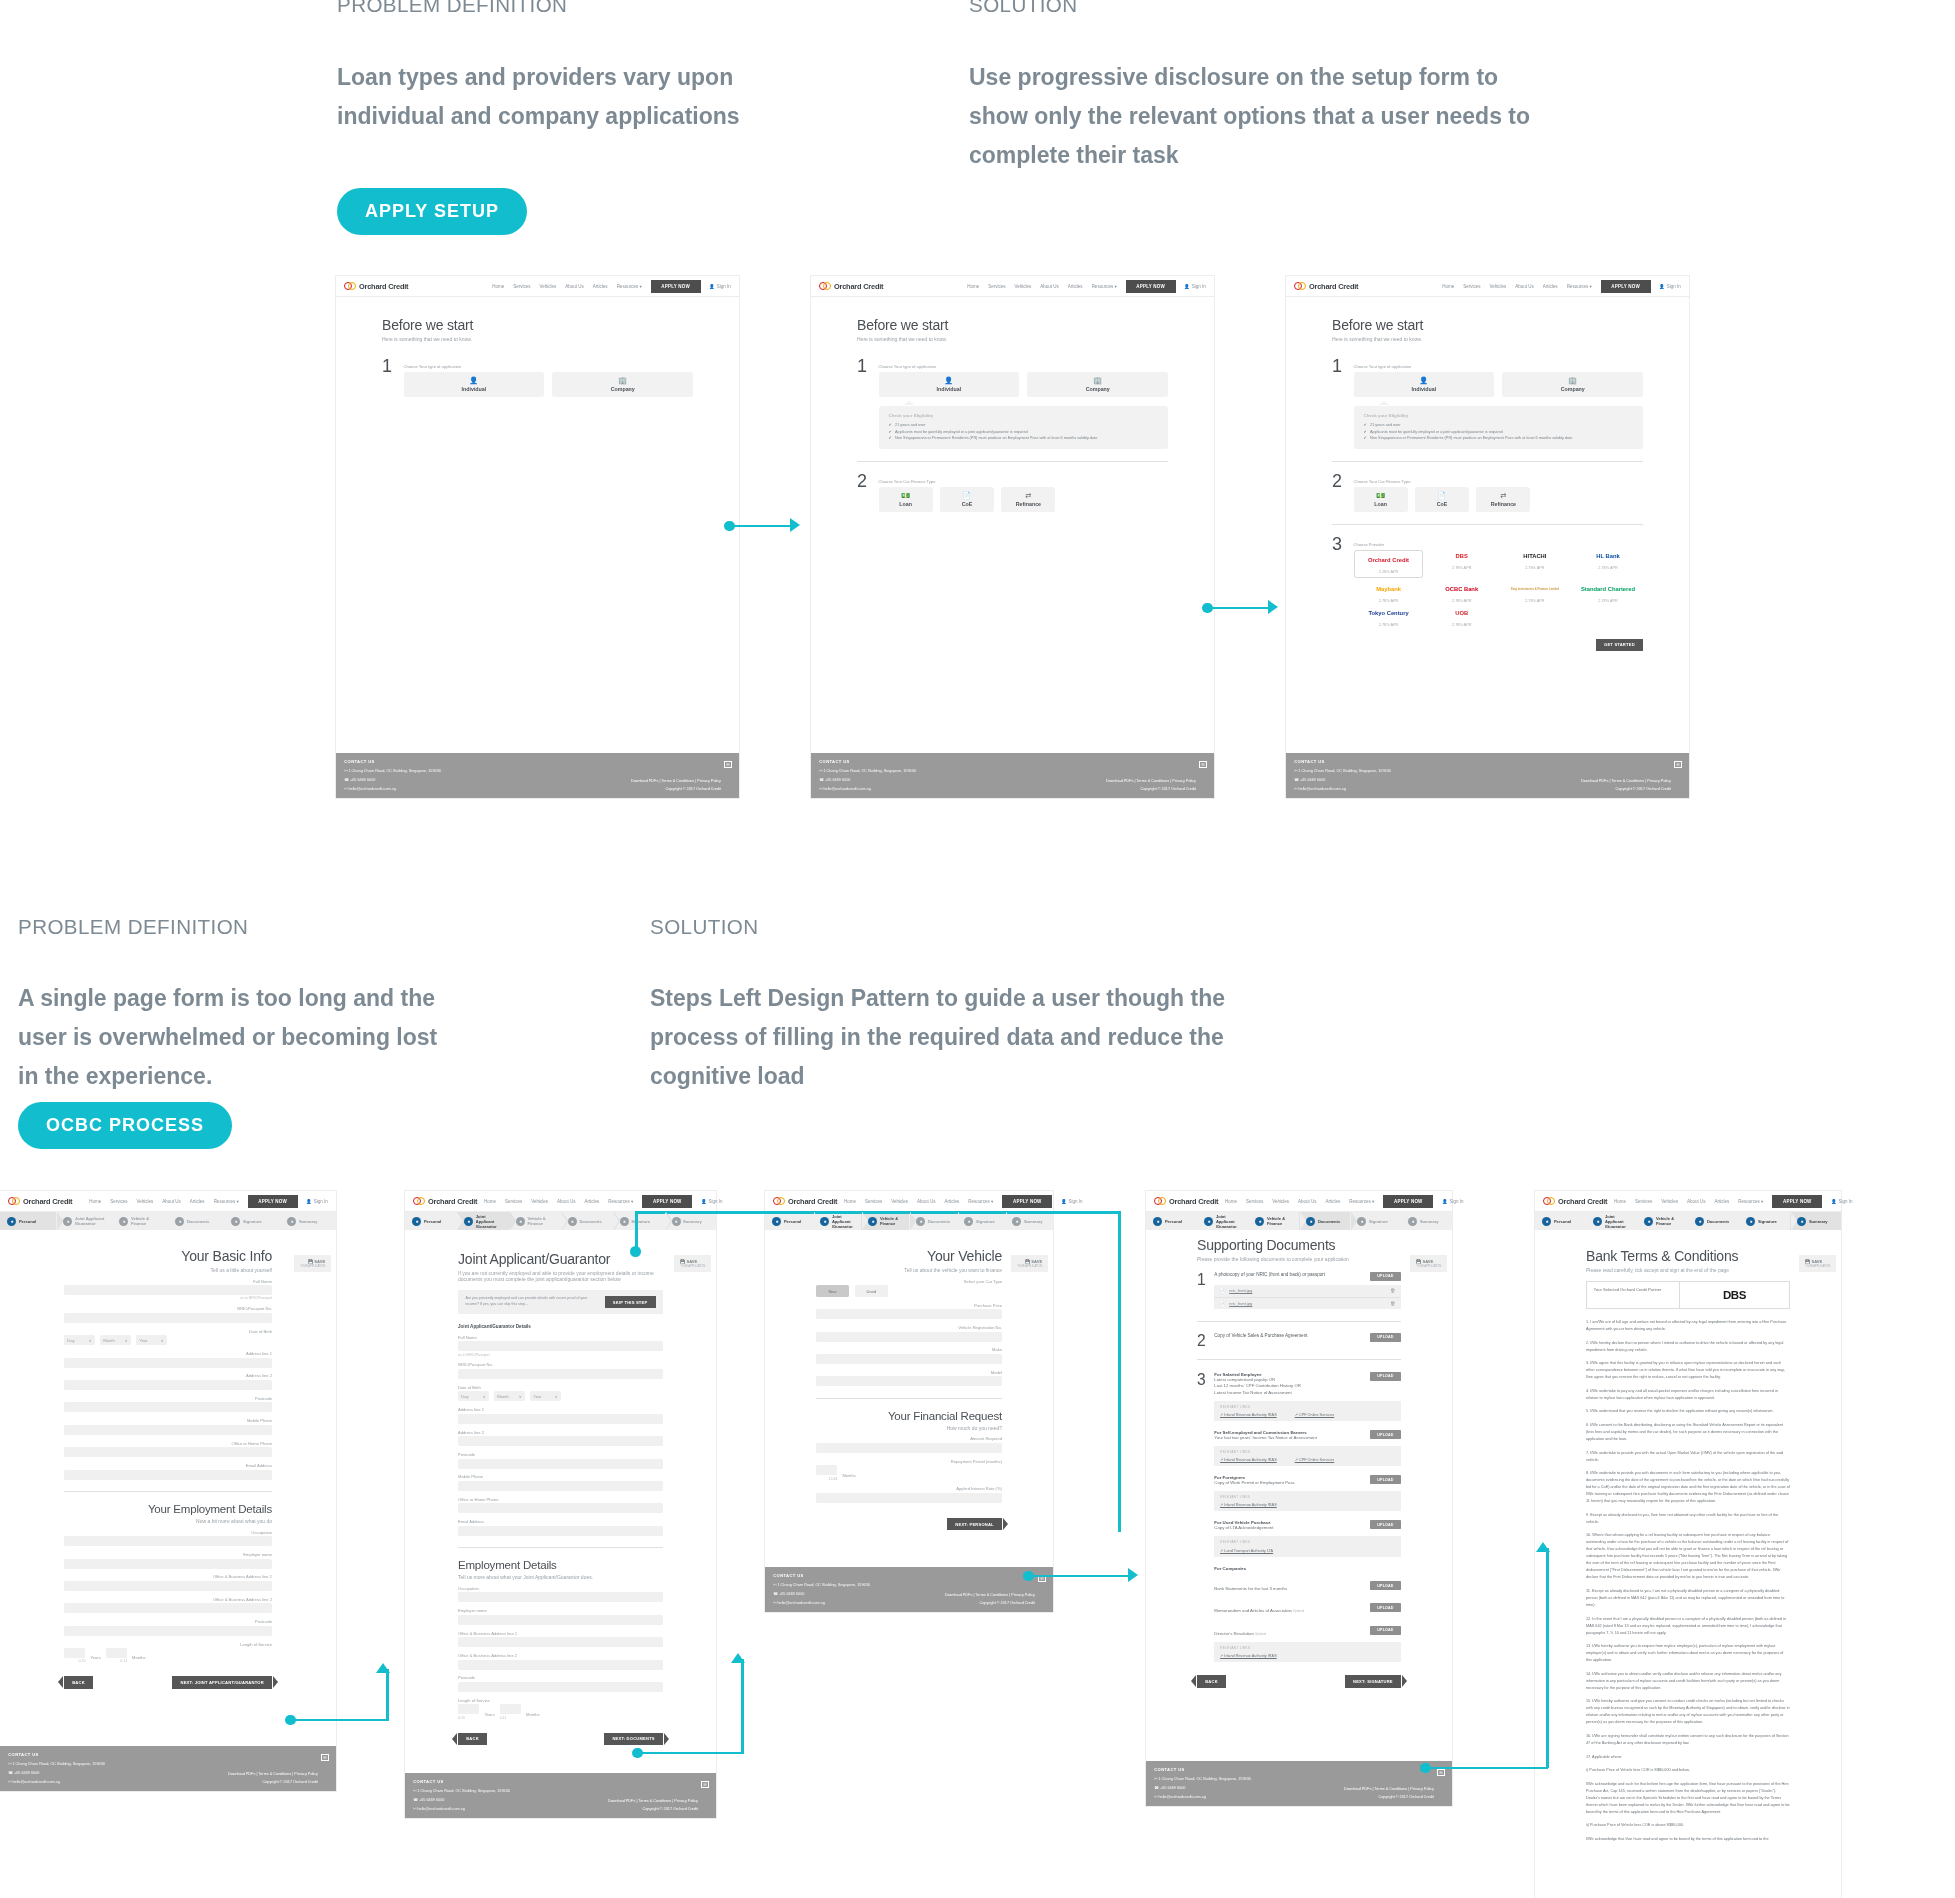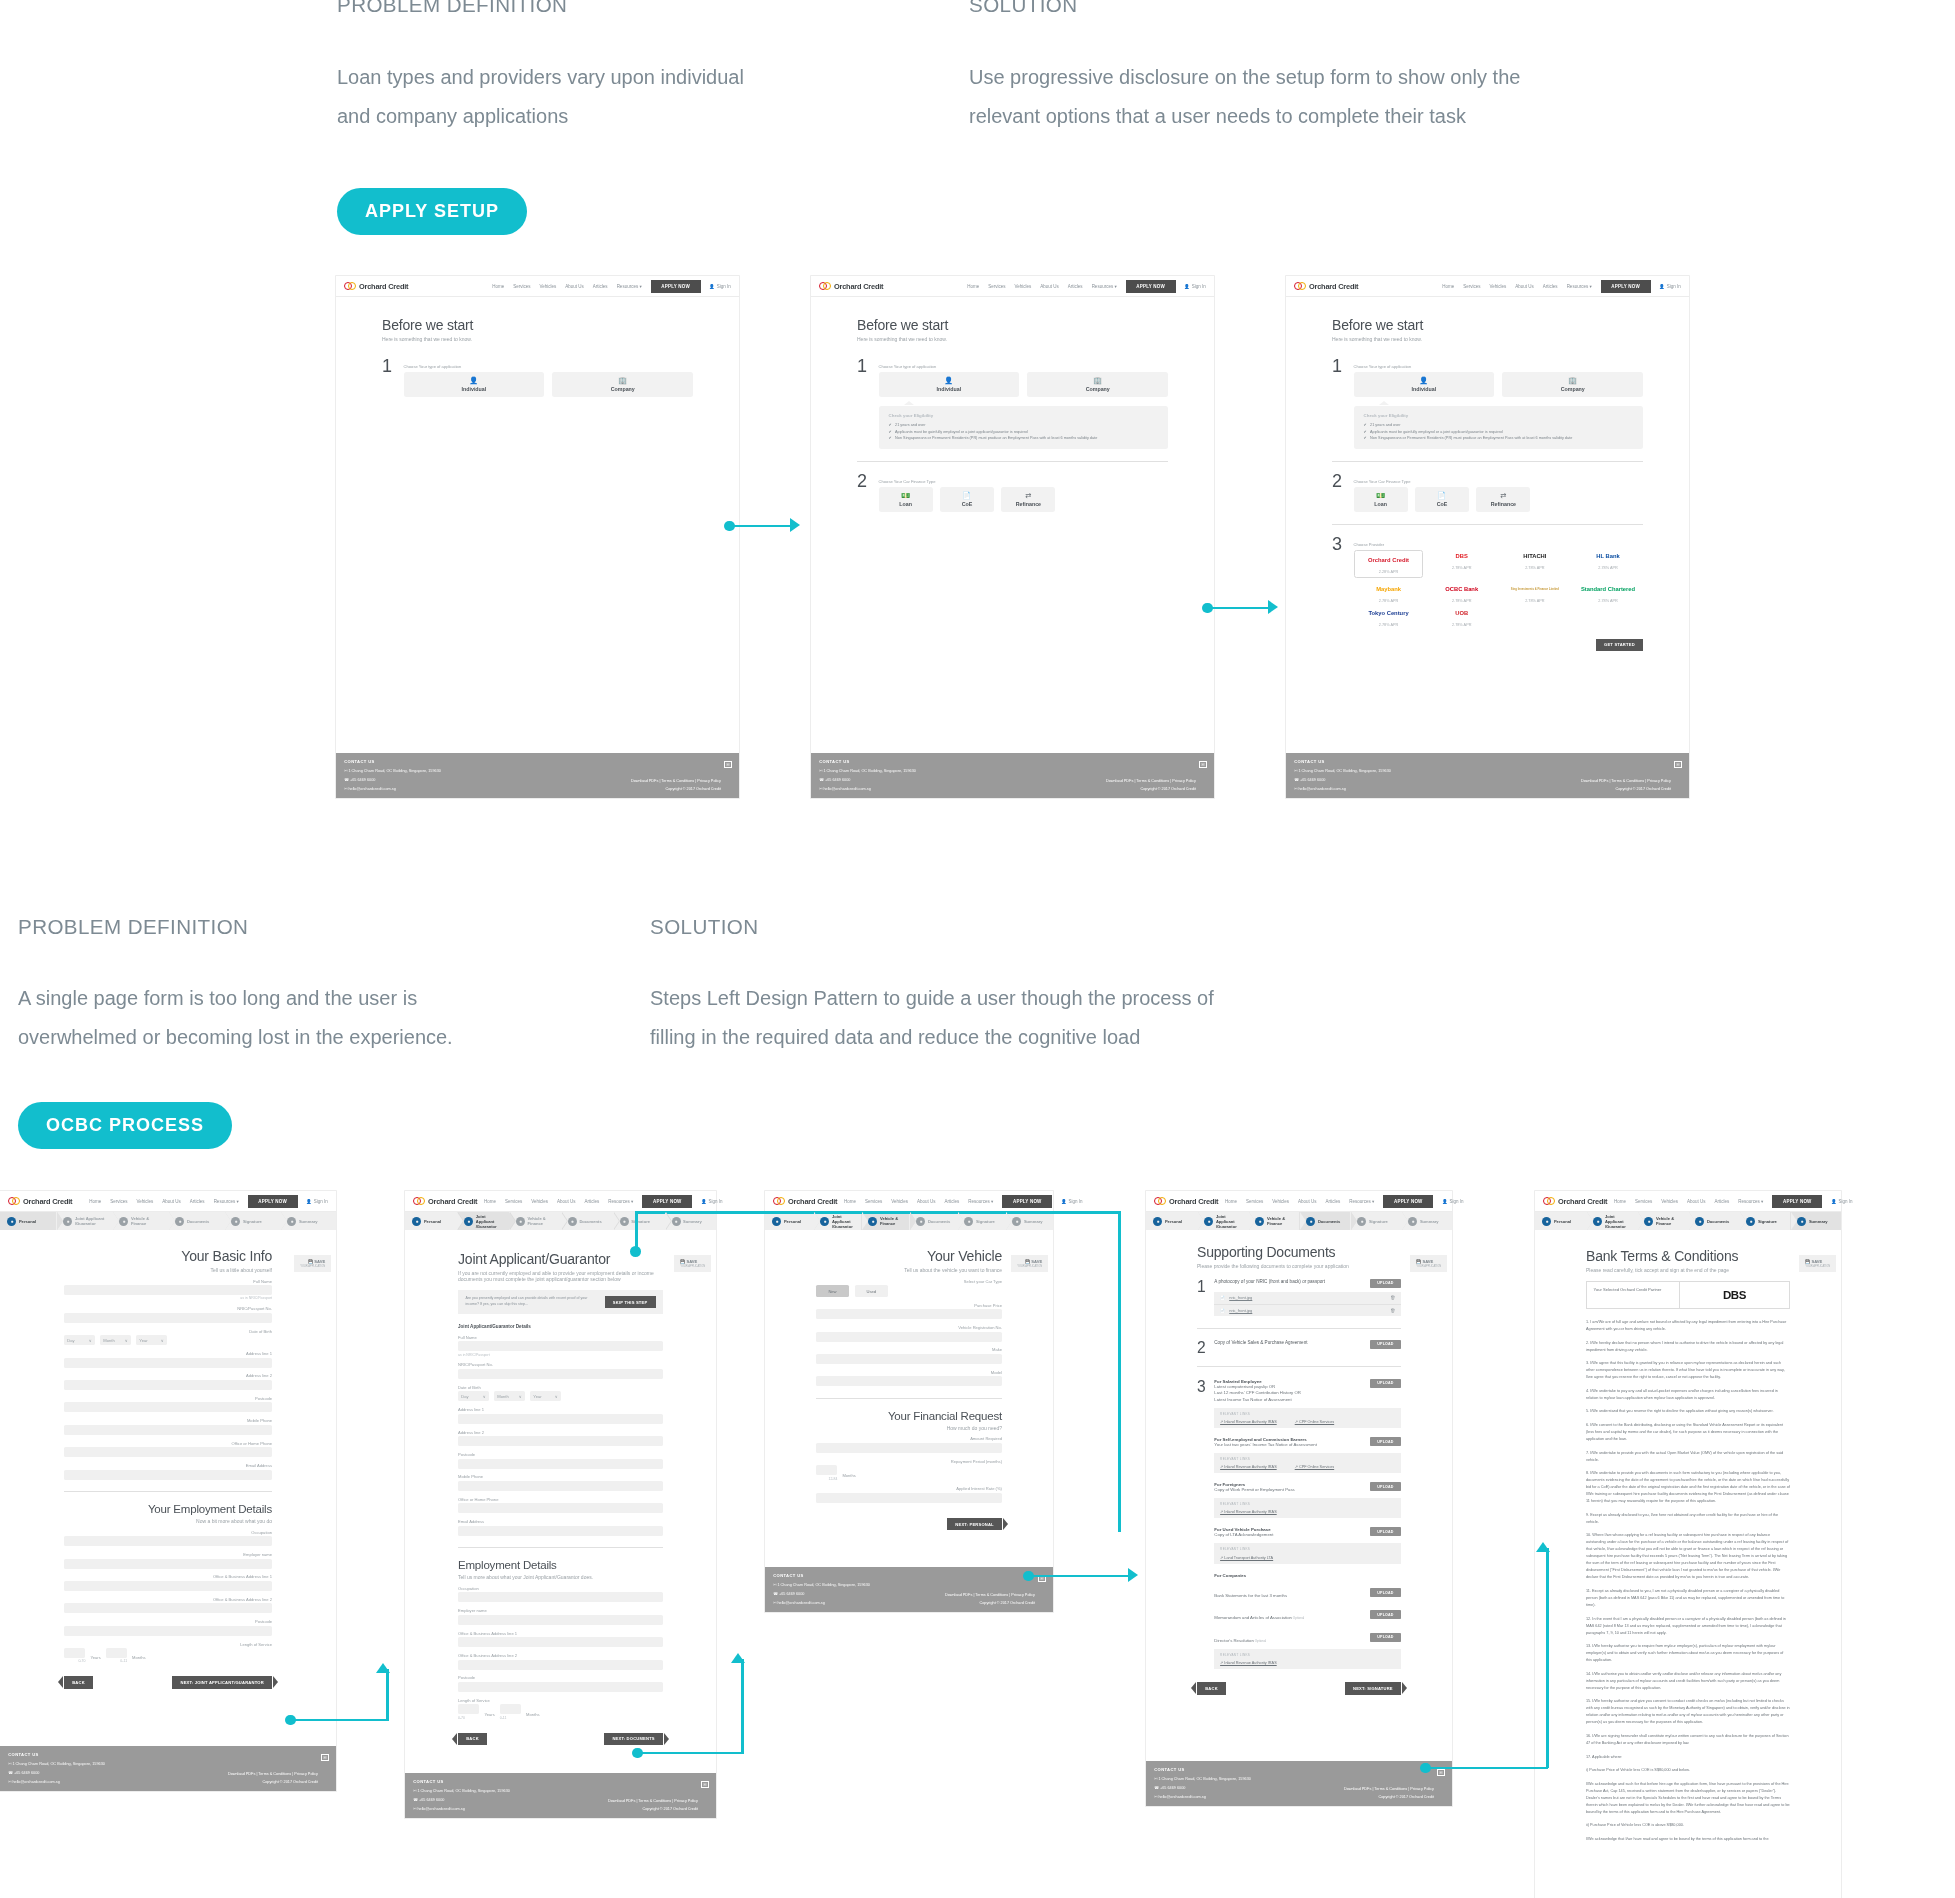--- a/index.html
+++ b/index.html
@@ -8,21 +8,21 @@
     background: #ffffff;
     font-family: "Liberation Sans", sans-serif;
     color: #6b7780;
     position: relative;
     overflow: hidden;
   }
   .sec-label {
     font-size: 20.6px; letter-spacing: 0.4px; color: #7d8a93; font-weight: 400;
   }
   .sec-body {
-    font-size: 20px; line-height: 39px; color: #7d8a93; font-weight: 400;
+    font-size: 23px; line-height: 39px; color: #7d8a93; font-weight: 700;
   }
   .pill {
     display:inline-flex; align-items:center; justify-content:center;
     background:#12becd; color:#fff; border-radius:25px;
     font-weight:bold; font-size:18px; letter-spacing:1px;
     padding: 13px 28px;
   }
   
   .mock { position:absolute; background:#fff; box-shadow:0 0 0 0.8px #e9e9e9; }
   .mock .topbar {
@@ -971,21 +971,21 @@
       </div>
       <div class="step">
         <div class="dot">●</div>
         <div class="lbl">Signature</div>
       </div>
       <div class="step">
         <div class="dot">●</div>
         <div class="lbl">Summary</div>
       </div>
     </div>
-    <div class="page" style="padding: 14px 51px 10px; flex: 1 1 0%; position: relative;">
+    <div class="page" style="padding: 7px 51px 10px; flex: 1 1 0%; position: relative;">
       <div class="savebox" style="top: 25px;">
         <div class="t1">💾 SAVE</div>
         <div class="t2">YOUR APPLICATION</div>
       </div>
       <div class="h1">Supporting Documents</div>
       <div class="h1s">Please provide the following documents to complete your application</div>
       <div class="docrow" style="margin-top: 10px;">
         <div class="docnum">1</div>
         <div style="flex: 1 1 0%;">
           <div style="display: flex; align-items: flex-start; gap: 8.2px;">

